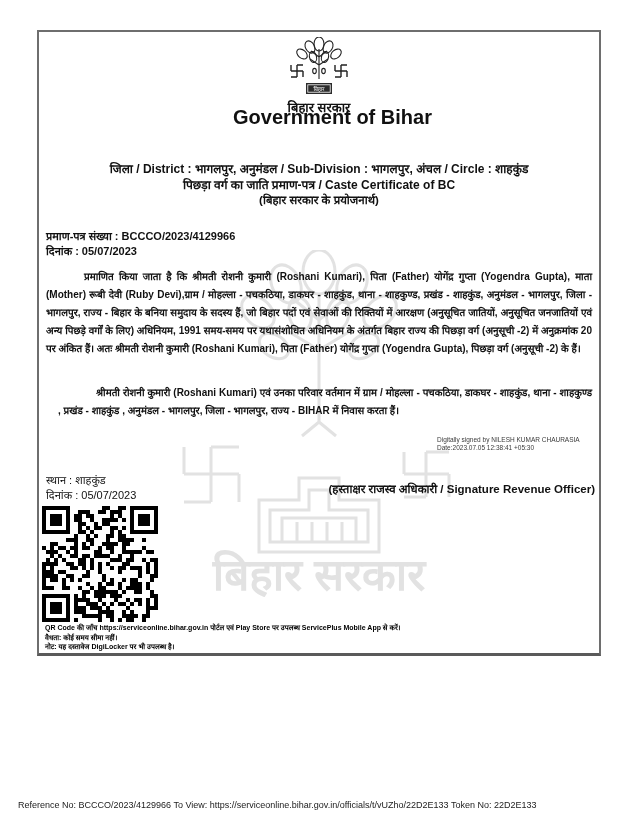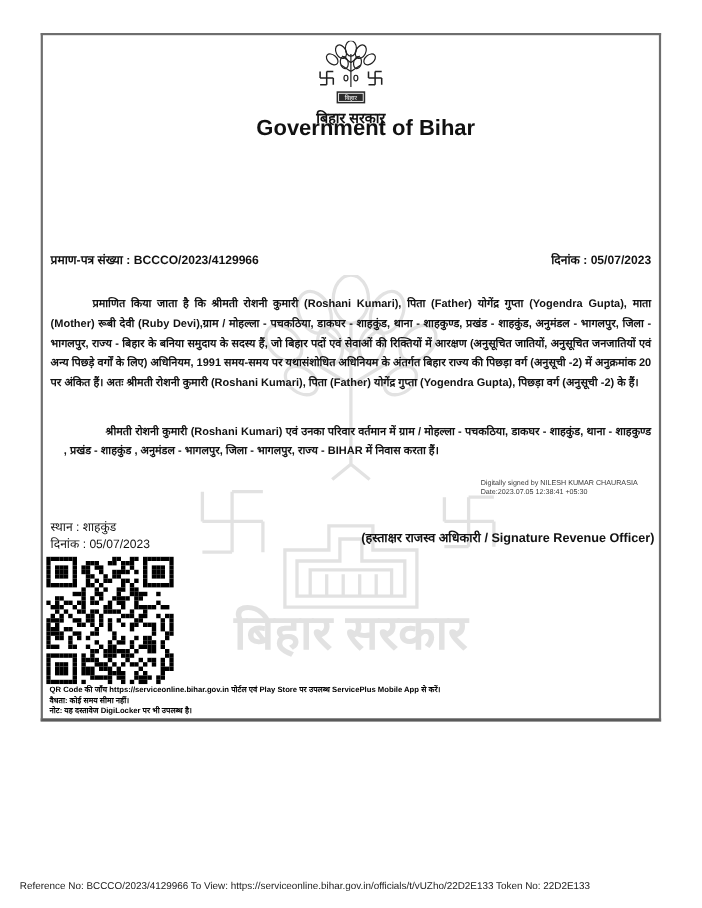--- a/index.html
+++ b/index.html
@@ -17,21 +17,21 @@
   .wm{left:50%;top:218px;transform:translateX(-50%);z-index:0;}
   
   .emblem{left:50%;top:5px;transform:translateX(-50%);}
   .t-center{left:0;right:0;text-align:center;font-weight:bold;}
   .t1{top:66px;font-size:13px;}
   .t2{top:74px;font-size:20px;padding-left:27px;}
   .t3{top:100px;font-size:13px;}
   .sub{top:130px;font-size:12px;line-height:15.5px;}
   .sub .purp{font-size:11.5px;}
   .meta{top:196px;left:7px;right:7px;display:flex;justify-content:space-between;
-        font-size:11px;font-weight:bold;}
+        font-size:11px;font-weight:bold;flex-direction:column;}
   .para{left:7px;right:7px;font-size:10px;font-weight:bold;line-height:18px;
         text-align:justify;text-indent:38px;}
   .p1{top:236px;}
   .p2{top:352px;margin-left:12px;}
   .digsig{top:404px;right:2px;width:160px;font-size:6.5px;line-height:8px;
           color:#3a3a3a;font-weight:normal;}
   .place{top:441px;left:7px;font-size:11px;font-weight:normal;line-height:14.5px;}
   .officer{top:449px;right:4px;font-size:11.5px;font-weight:bold;}
   .qr{top:474px;left:3px;width:116px;height:116px;background:#fff;}
   .notes{top:591px;left:6px;right:6px;font-size:7px;font-weight:bold;
@@ -86,20 +86,25 @@
       <path stroke-width="1.4" d="M53 28 V40 M47 34 H59 M53 28 H59 M59 34 V40 M53 40 H47 M47 34 V28"></path>
     </g>
     <rect x="18" y="46" width="26" height="11" fill="#2b2b2b"></rect>
     <rect x="19.8" y="47.8" width="22.4" height="7.4" fill="none" stroke="#ffffff" stroke-width="0.8"></rect>
     <text x="31" y="53.6" text-anchor="middle" font-size="5.5" fill="#ffffff">बिहार</text>
   </svg>
 
   <div class="t-center t1">बिहार सरकार</div>
   <div class="t-center t2">Government of Bihar</div>
 
+  <div class="t-center sub">
+    <div>जिला / District : भागलपुर, अनुमंडल / Sub-Division : भागलपुर, अंचल / Circle : शाहकुंड</div>
+    <div>पिछड़ा वर्ग का जाति प्रमाण-पत्र / Caste Certificate of BC</div>
+    <div class="purp">(बिहार सरकार के प्रयोजनार्थ)</div>
+  </div>
 
   <div class="meta">
     <span>प्रमाण-पत्र संख्या : BCCCO/2023/4129966</span>
     <span>दिनांक : 05/07/2023</span>
   </div>
 
   <div class="para p1">प्रमाणित किया जाता है कि श्रीमती रोशनी कुमारी (Roshani Kumari), पिता (Father) योगेंद्र गुप्ता (Yogendra Gupta), माता (Mother) रूबी देवी (Ruby Devi),ग्राम / मोहल्ला - पचकठिया, डाकघर - शाहकुंड, थाना - शाहकुण्ड, प्रखंड - शाहकुंड, अनुमंडल - भागलपुर, जिला - भागलपुर, राज्य - बिहार के बनिया समुदाय के सदस्य हैं, जो बिहार पदों एवं सेवाओं की रिक्तियों में आरक्षण (अनुसूचित जातियों, अनुसूचित जनजातियों एवं अन्य पिछड़े वर्गों के लिए) अधिनियम, 1991 समय-समय पर यथासंशोधित अधिनियम के अंतर्गत बिहार राज्य की पिछड़ा वर्ग (अनुसूची -2) में अनुक्रमांक 20 पर अंकित हैं। अतः श्रीमती रोशनी कुमारी (Roshani Kumari), पिता (Father) योगेंद्र गुप्ता (Yogendra Gupta), पिछड़ा वर्ग (अनुसूची -2) के हैं।</div>
   <div class="para p2">श्रीमती रोशनी कुमारी (Roshani Kumari) एवं उनका परिवार वर्तमान में ग्राम / मोहल्ला - पचकठिया, डाकघर - शाहकुंड, थाना - शाहकुण्ड , प्रखंड - शाहकुंड , अनुमंडल - भागलपुर, जिला - भागलपुर, राज्य - BIHAR में निवास करता हैं।</div>
 
   <div class="digsig">

